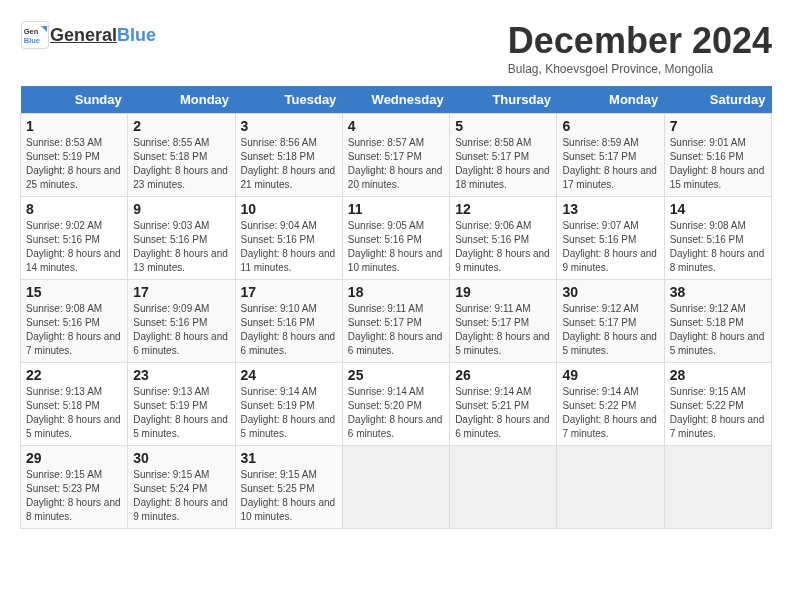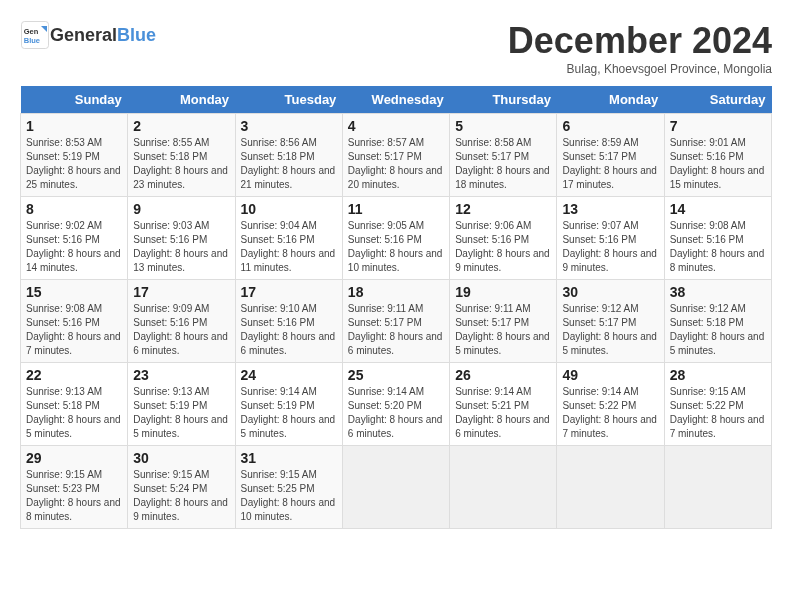--- a/index.html
+++ b/index.html
@@ -18,21 +18,21 @@
     }
     .logo {
       display: flex;
       align-items: center;
     }
     .logo-icon {
       width: 30px;
       height: 30px;
     }
     .title-section {
-      text-align: right;
+      text-align: left;
     }
     .main-title {
       font-size: 36px;
       font-weight: bold;
       color: #333;
     }
     .subtitle {
       font-size: 12px;
       color: #555;
     }
@@ -82,21 +82,21 @@
 <div class="header-section">
   <div class="logo">
     <svg class="logo-icon" viewBox="0 0 40 40" xmlns="http://www.w3.org/2000/svg">
       <rect x="2" y="2" width="36" height="36" rx="4" fill="#fff" stroke="#ccc" stroke-width="1"></rect>
       <text x="5" y="18" font-size="10" font-weight="bold" fill="#333" font-family="Arial">Gen</text>
       <text x="5" y="30" font-size="10" font-weight="bold" fill="#4a90d9" font-family="Arial">Blue</text>
       <polygon points="28,8 36,8 36,16" fill="#4a90d9"></polygon>
     </svg>
     <div>
       <div>
-        <span style="font-size:18px;font-weight:bold;color:#333;">General</span><span style="font-size:18px;font-weight:bold;color:#4a90d9;">Blue</span>
+        <span style="font-size:18px;font-weight:bold;color:#333;text-decoration:underline;">General</span><span style="font-size:18px;font-weight:bold;color:#4a90d9;">Blue</span>
       </div>
     </div>
   </div>
   <div class="title-section">
     <div class="main-title">December 2024</div>
     <div class="subtitle">Bulag, Khoevsgoel Province, Mongolia</div>
   </div>
 </div>
 
 <table>

